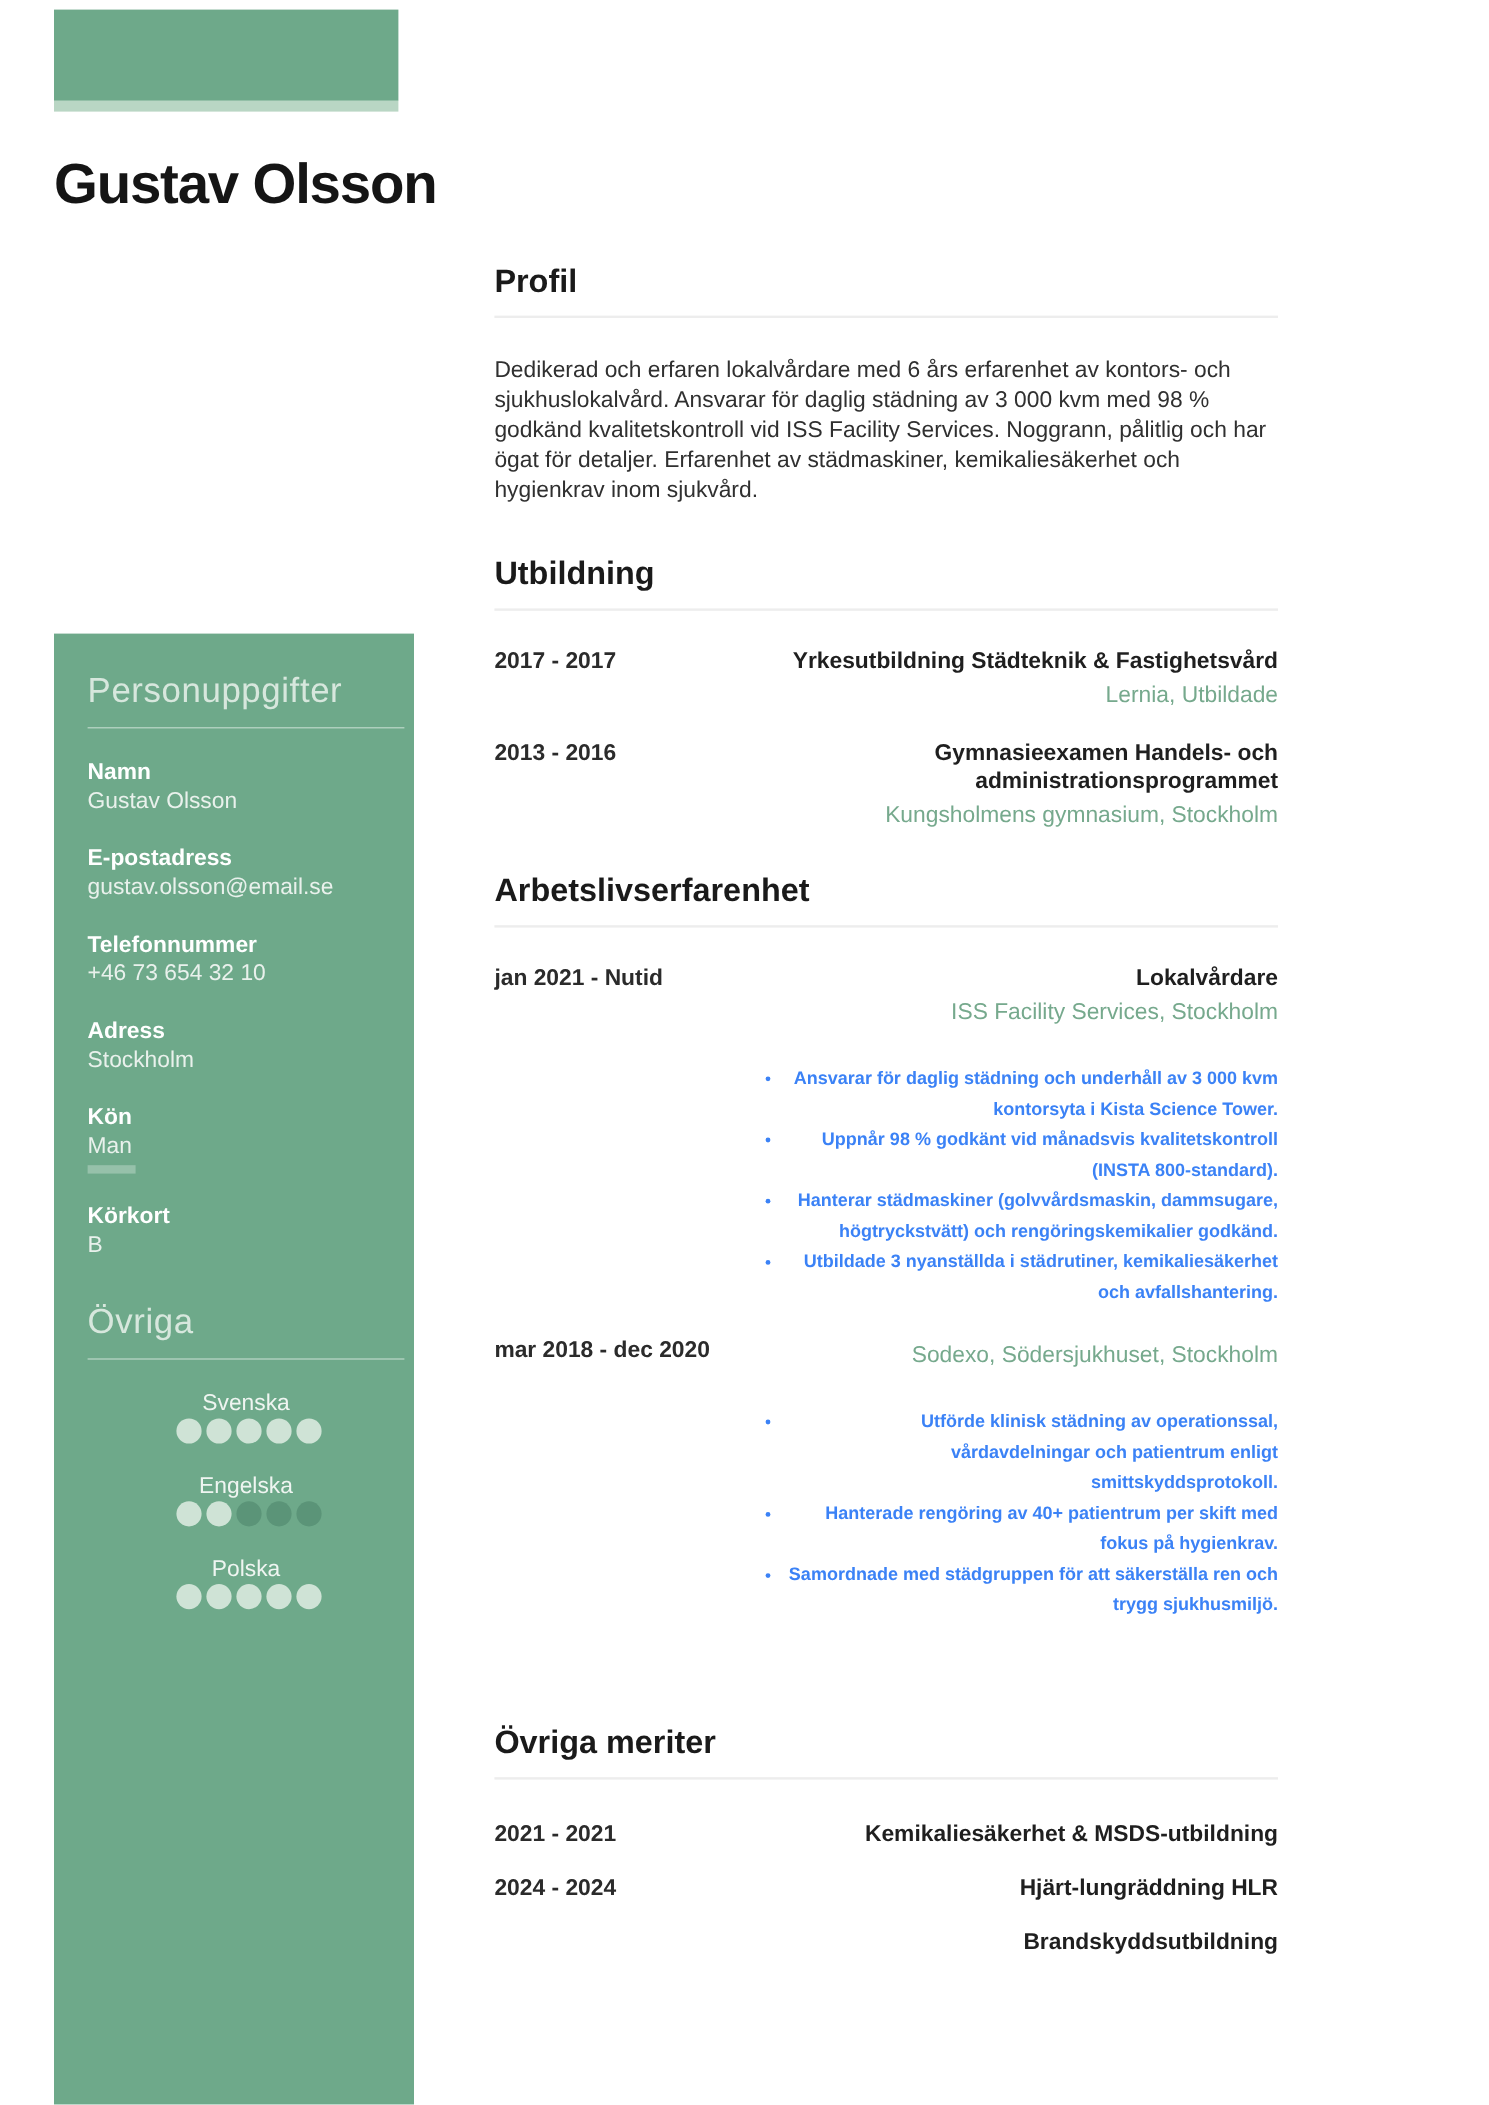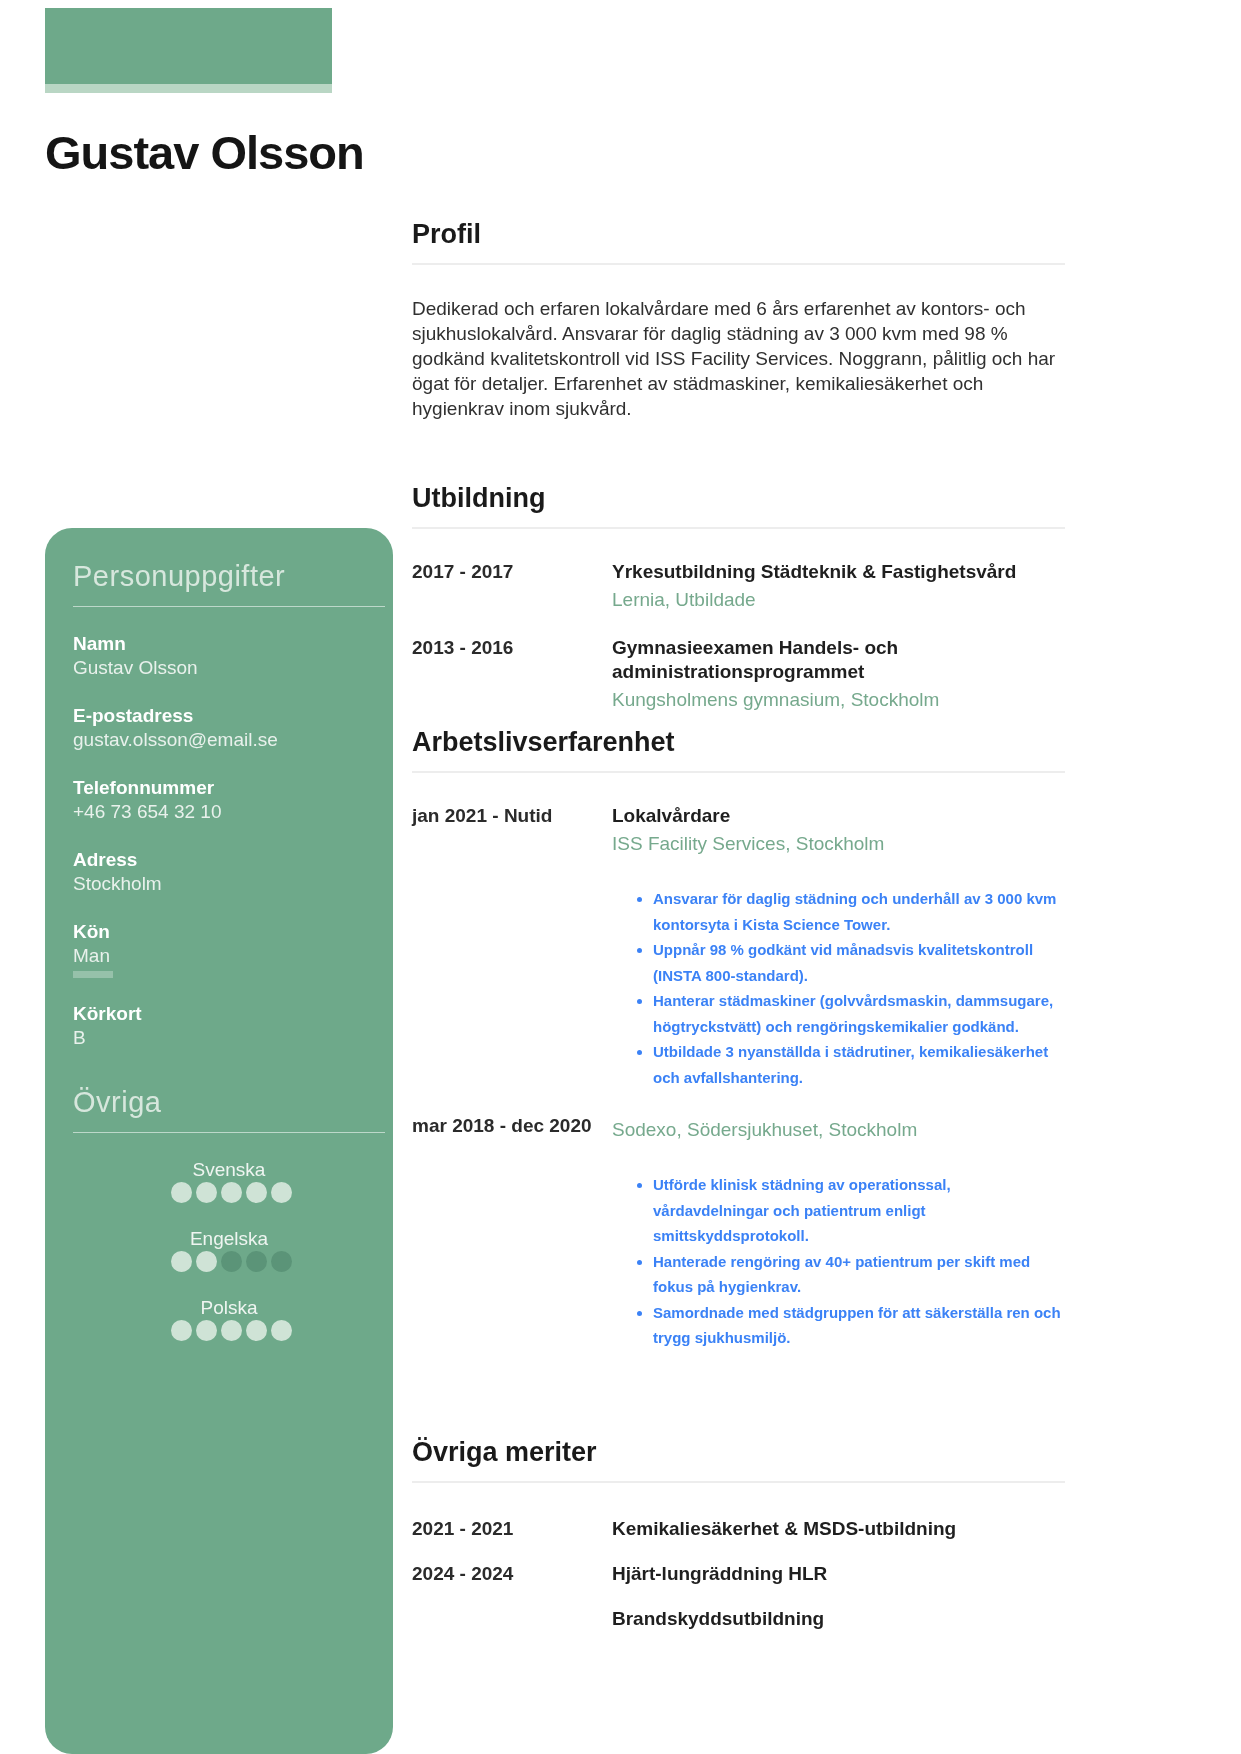--- a/index.html
+++ b/index.html
@@ -18,22 +18,22 @@
   
   .topbar{position:absolute;left:45px;top:8px;width:287px;height:76px;background:var(--green);}
   .topbar-strip{position:absolute;left:45px;top:84px;width:287px;height:9px;background:var(--green-light);}
   
   .name{
     position:absolute;left:45px;top:96px;width:700px;
     font-size:47px;font-weight:700;color:#151515;letter-spacing:-1px;line-height:52px;
   }
   
   .sidebar{
-    position:absolute;left:45px;top:528px;width:348px;height:1226px;
-    background:var(--green);box-sizing:border-box;padding:32px 8px 0 28px;color:#ffffff;border-radius:27px;
+    position:absolute;left:45px;top:528px;width:300px;height:1226px;
+    background:var(--green);box-sizing:border-box;padding:32px 8px 0 28px;color:#ffffff;
   }
   .side-title{
     font-size:29px;font-weight:400;color:var(--side-title);
     margin:0 0 13px 0;line-height:33px;letter-spacing:.5px;
   }
   .side-rule{height:1px;background:rgba(255,255,255,.55);margin:0 0 25px 0;}
   .field{margin-bottom:24px;}
   .field .label{font-weight:700;font-size:19px;line-height:24px;color:#ffffff;}
   .field .value{font-size:19px;line-height:24px;color:#E9F1EC;}
   .mini-strip{width:40px;height:7px;background:rgba(255,255,255,.28);margin-top:3px;}
@@ -41,30 +41,30 @@
   .lang-row{display:flex;justify-content:space-between;align-items:center;margin-top:24px;flex-direction:column;}
   .lang-label{font-size:19px;line-height:24px;color:#EFF5F1;}
   .dots{display:flex;align-items:center;}
   .dot{width:21px;height:21px;border-radius:50%;margin-left:4px;display:inline-block;}
   .dot.on{background:var(--dot-on);}
   .dot.off{background:var(--dot-off);}
   
   .main{position:absolute;left:412px;top:0;width:653px;color:#303030;}
   .sec{position:absolute;left:0;width:653px;}
   #sec-profile{top:218px;}
-  #sec-education{top:482px;}
+  #sec-education{top:462px;}
   #sec-experience{top:726px;}
   #sec-other{top:1436px;}
   .sec-title{font-size:27px;font-weight:700;color:#1A1A1A;margin:0;line-height:32px;}
   .rule{height:2px;background:#EDEDED;margin-top:13px;}
   .profile-text{margin-top:31px;font-size:19px;line-height:25px;color:#303030;}
   .row{display:flex;margin-top:24px;}
   .row.first{margin-top:31px;}
   .date{width:200px;flex:none;font-weight:700;font-size:19px;line-height:24px;color:#2B2B2B;}
-  .detail{flex:1;font-size:19px;line-height:24px;}
+  .detail{flex:1;font-size:19px;line-height:24px;text-align:right;}
   .degree,.role,.merit-title{font-weight:700;color:#1F1F1F;}
   .org{color:var(--accent);margin-top:4px;}
   .bullets{margin:30px 0 0 0;padding-left:41px;font-size:15px;line-height:25.5px;color:#3b82f6;font-weight:bold;}
   .bullets li{margin:0;}
   .merit-row{display:flex;margin-top:21px;}
   .merit-row.first{margin-top:34px;}
 </style>
 </head>
 <body>
 

